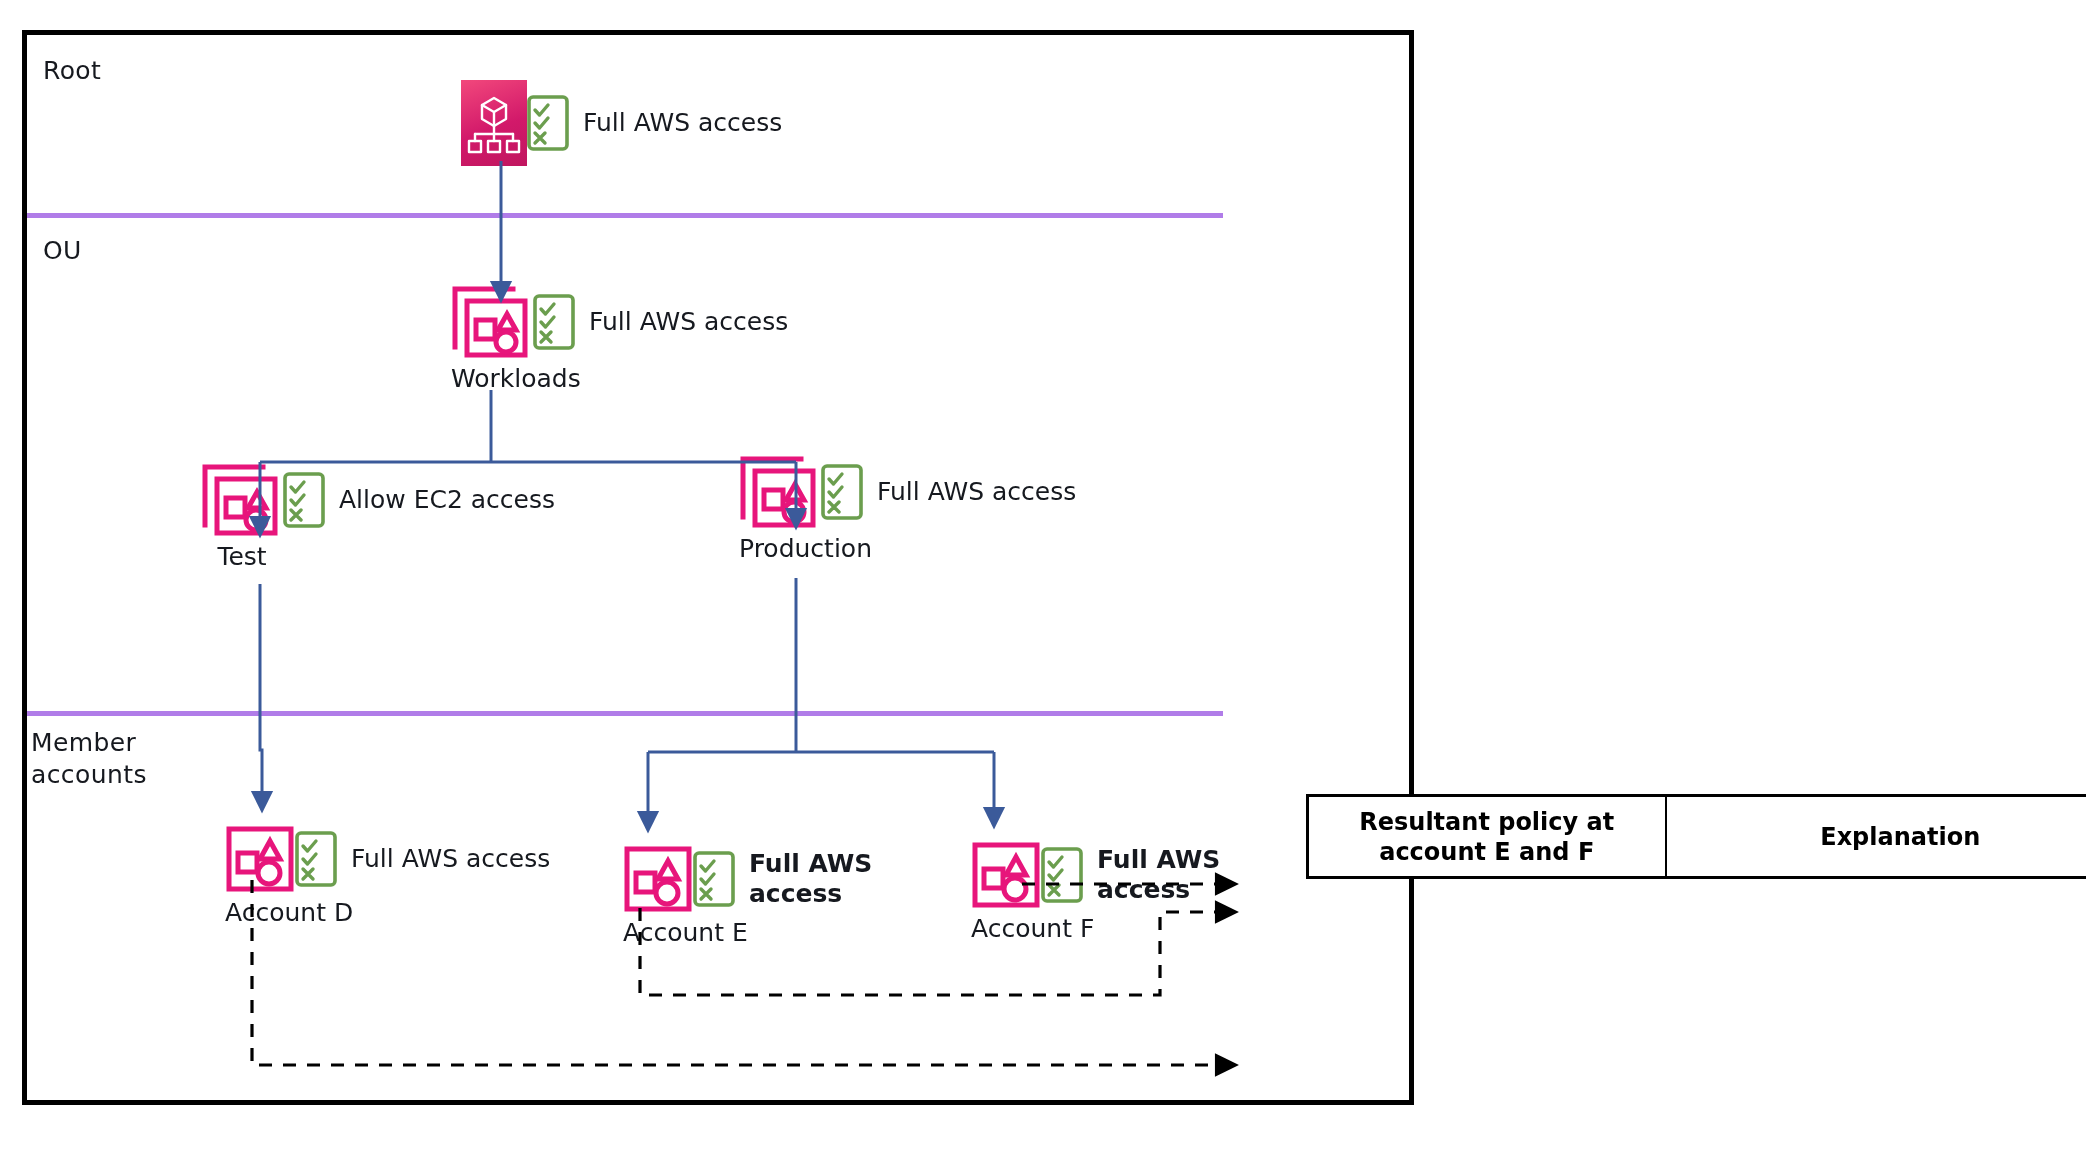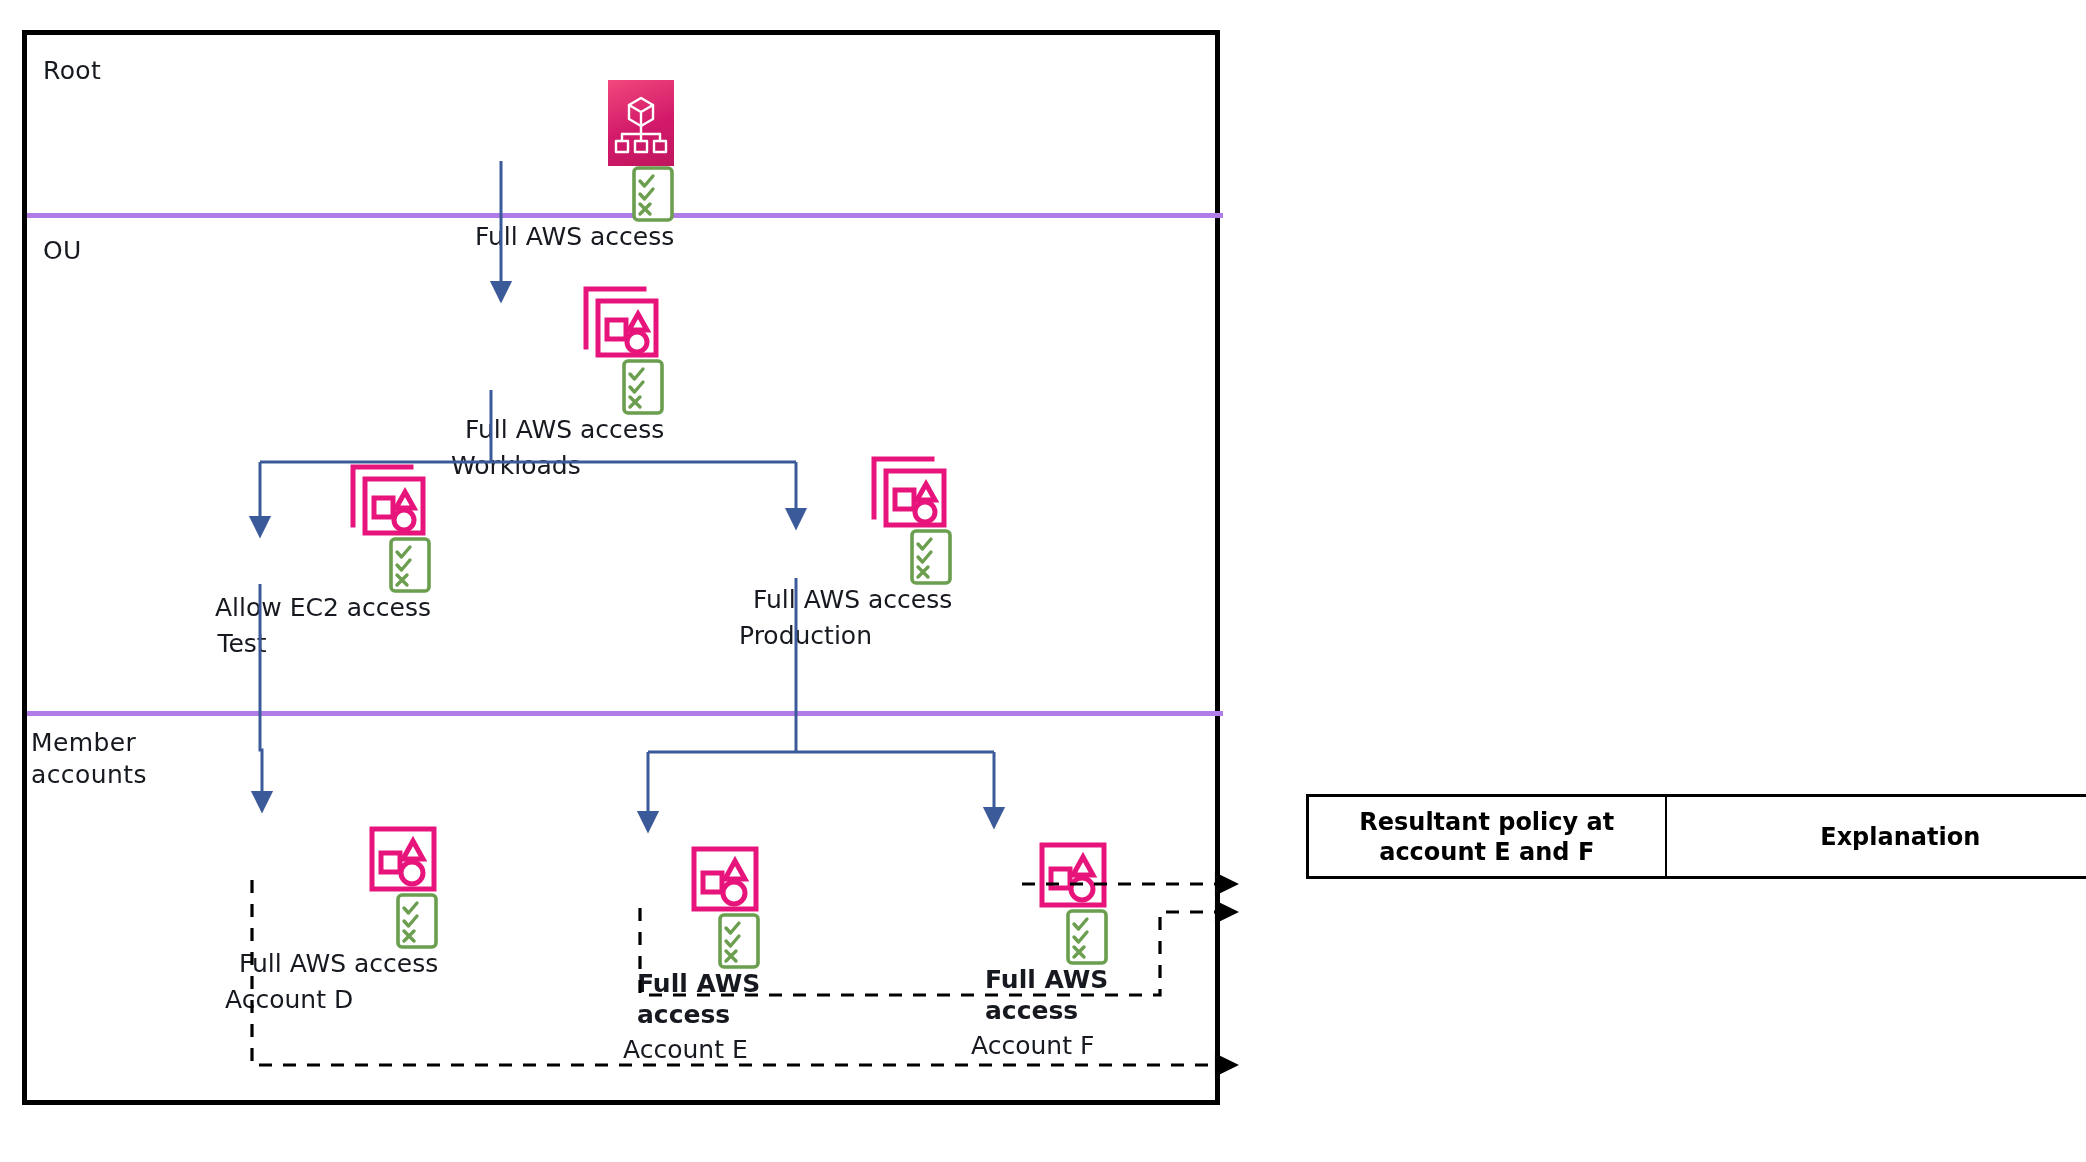--- a/index.html
+++ b/index.html
@@ -8,21 +8,21 @@
     background: #ffffff;
     font-family: "DejaVu Sans", "Liberation Sans", sans-serif;
     overflow: hidden;
   }
   #stage { position: relative; width: 2086px; height: 1162px; background: #fff; }
 
   
   .org-box {
     position: absolute;
     left: 22px; top: 30px;
-    width: 1198px; height: 1075px;
+    width: 1392px; height: 1075px;
     border: 5px solid #000000;
     background: #ffffff;
   }
 
   
   .tier-divider {
     position: absolute;
     left: 0; width: 1196px;
     height: 5px;
     background: #b07ce8;
@@ -35,21 +35,21 @@
     position: absolute;
     font-size: 25px;
     color: #16191f;
     line-height: 1.28;
     letter-spacing: 0.4px;
     white-space: pre-line;
   }
 
   
   .node { position: absolute; }
-  .node-icons { display: flex; align-items: flex-end; flex-direction: column; }
+  .node-icons { display: flex; align-items: center; }
 
   .node-caption {
     position: absolute;
     top: 100%;
     left: 0;
     width: 100%;
     text-align: center;
     font-size: 25px;
     color: #16191f;
     white-space: nowrap;

